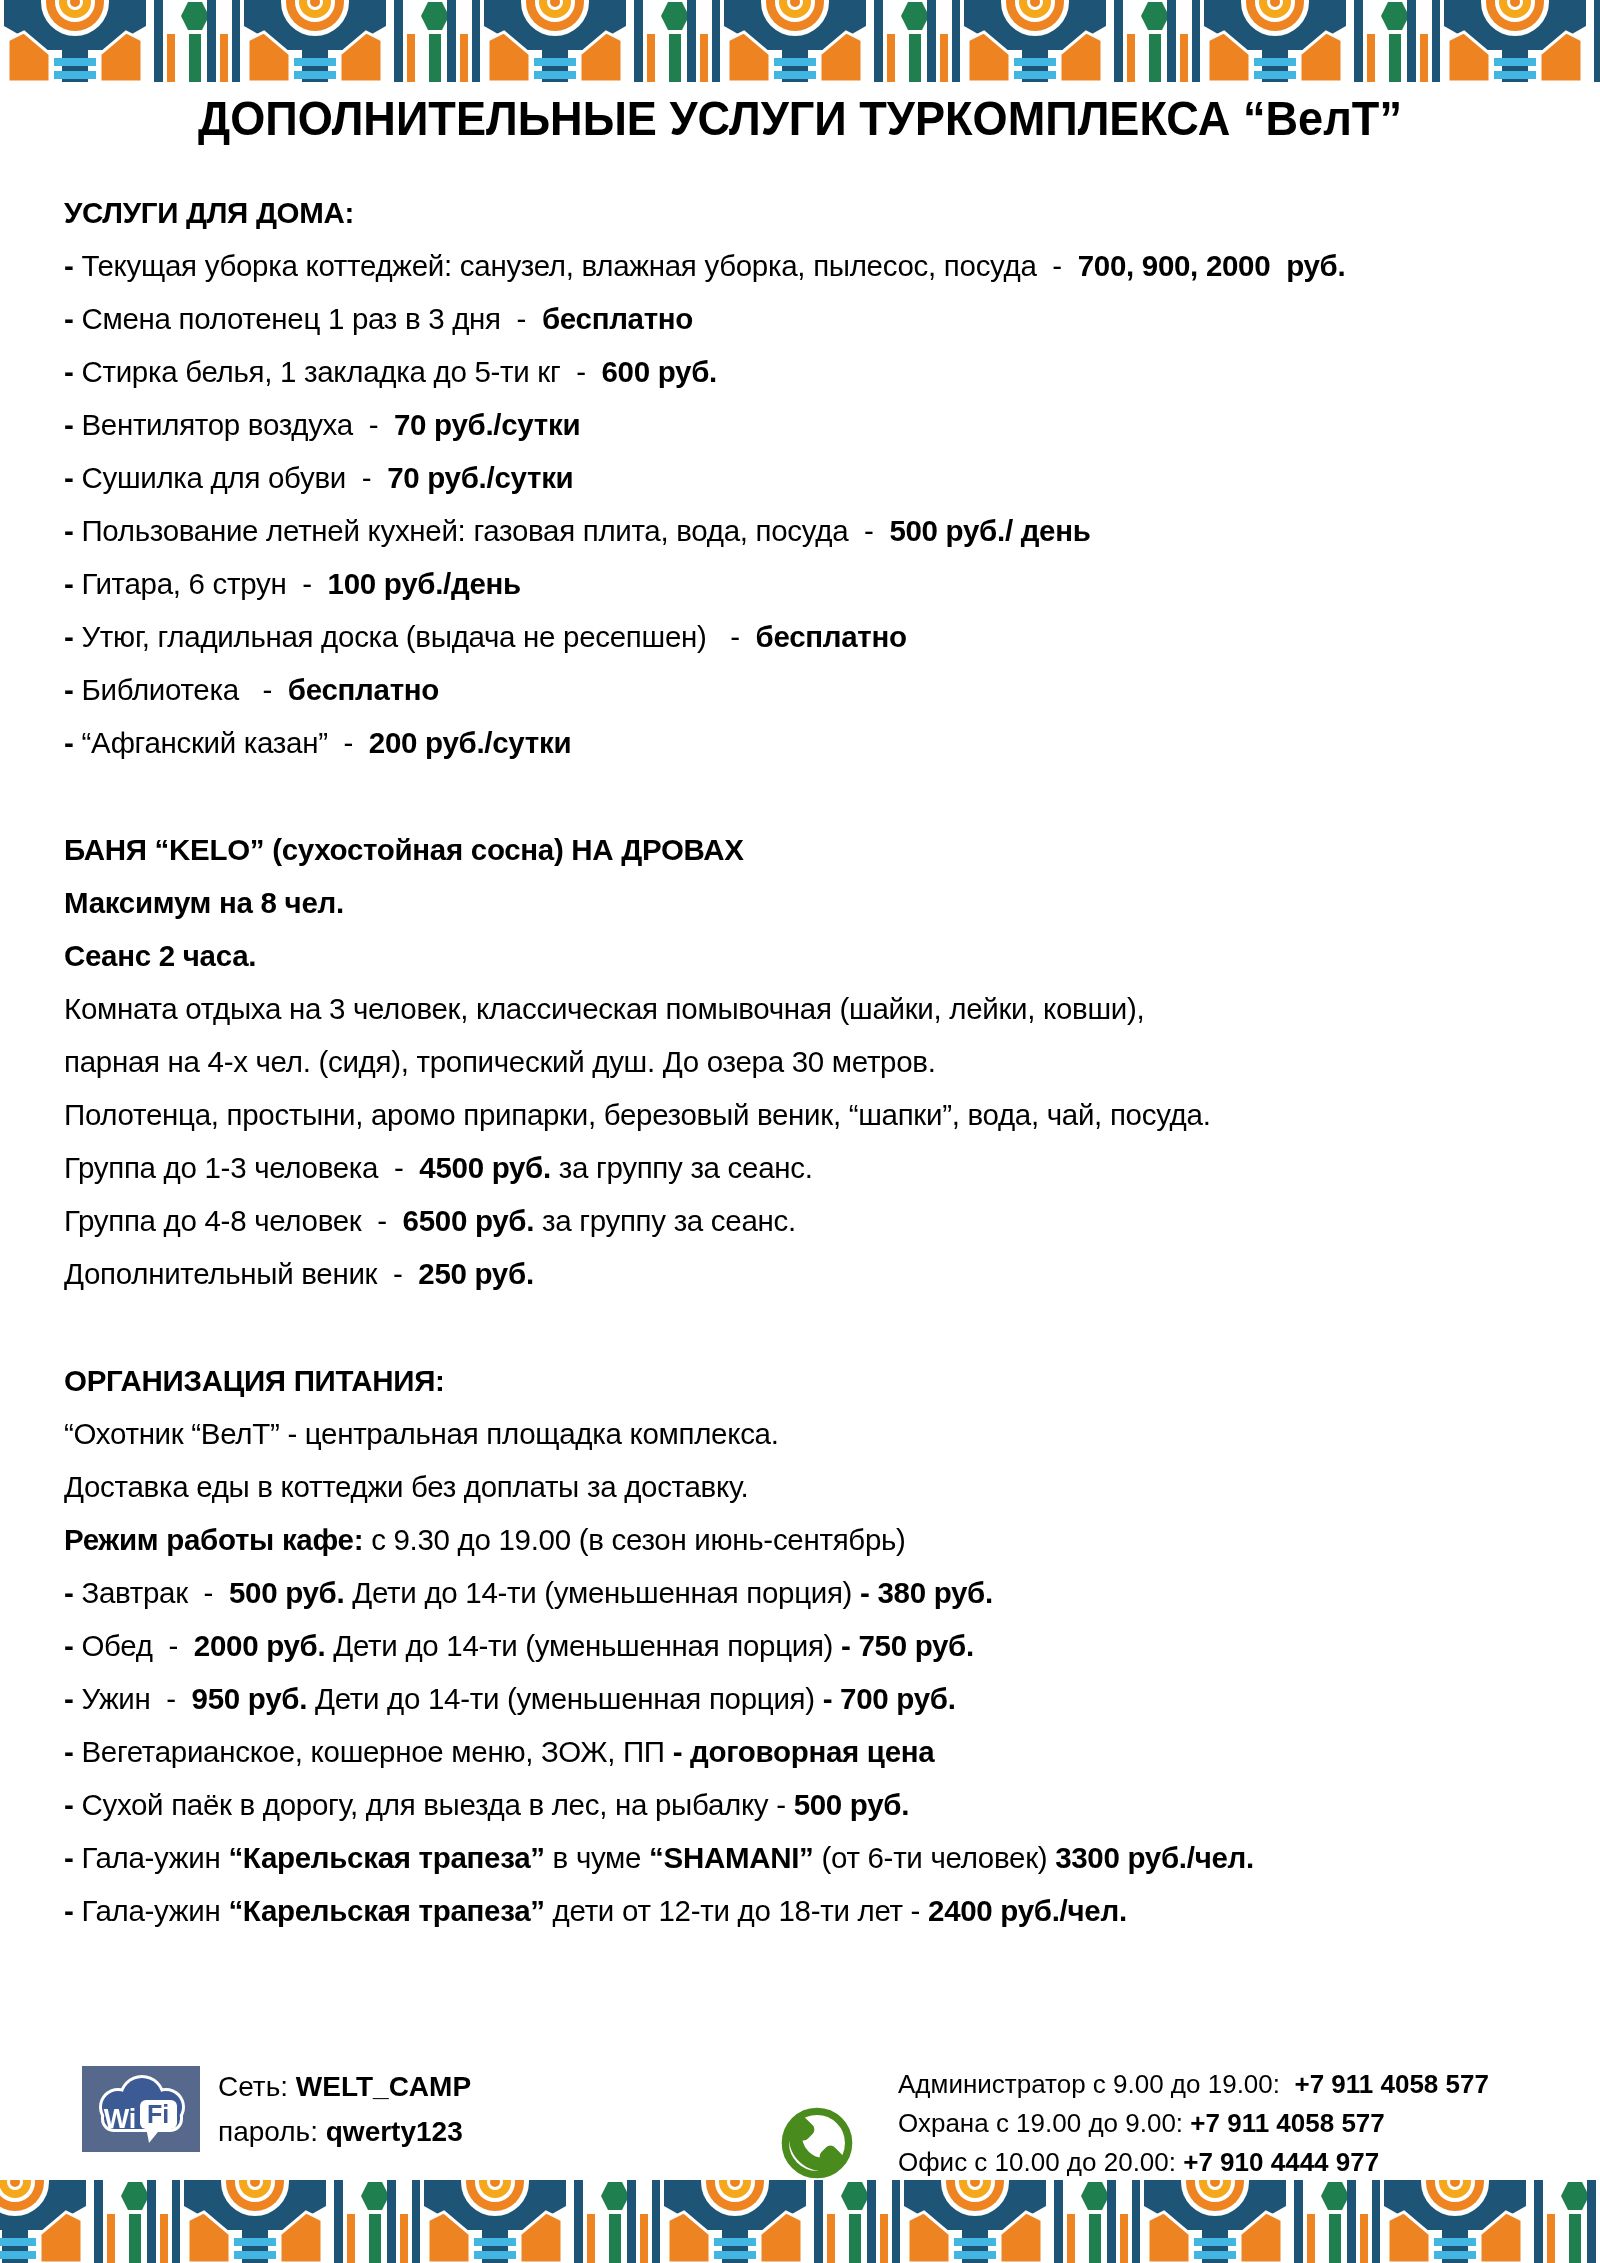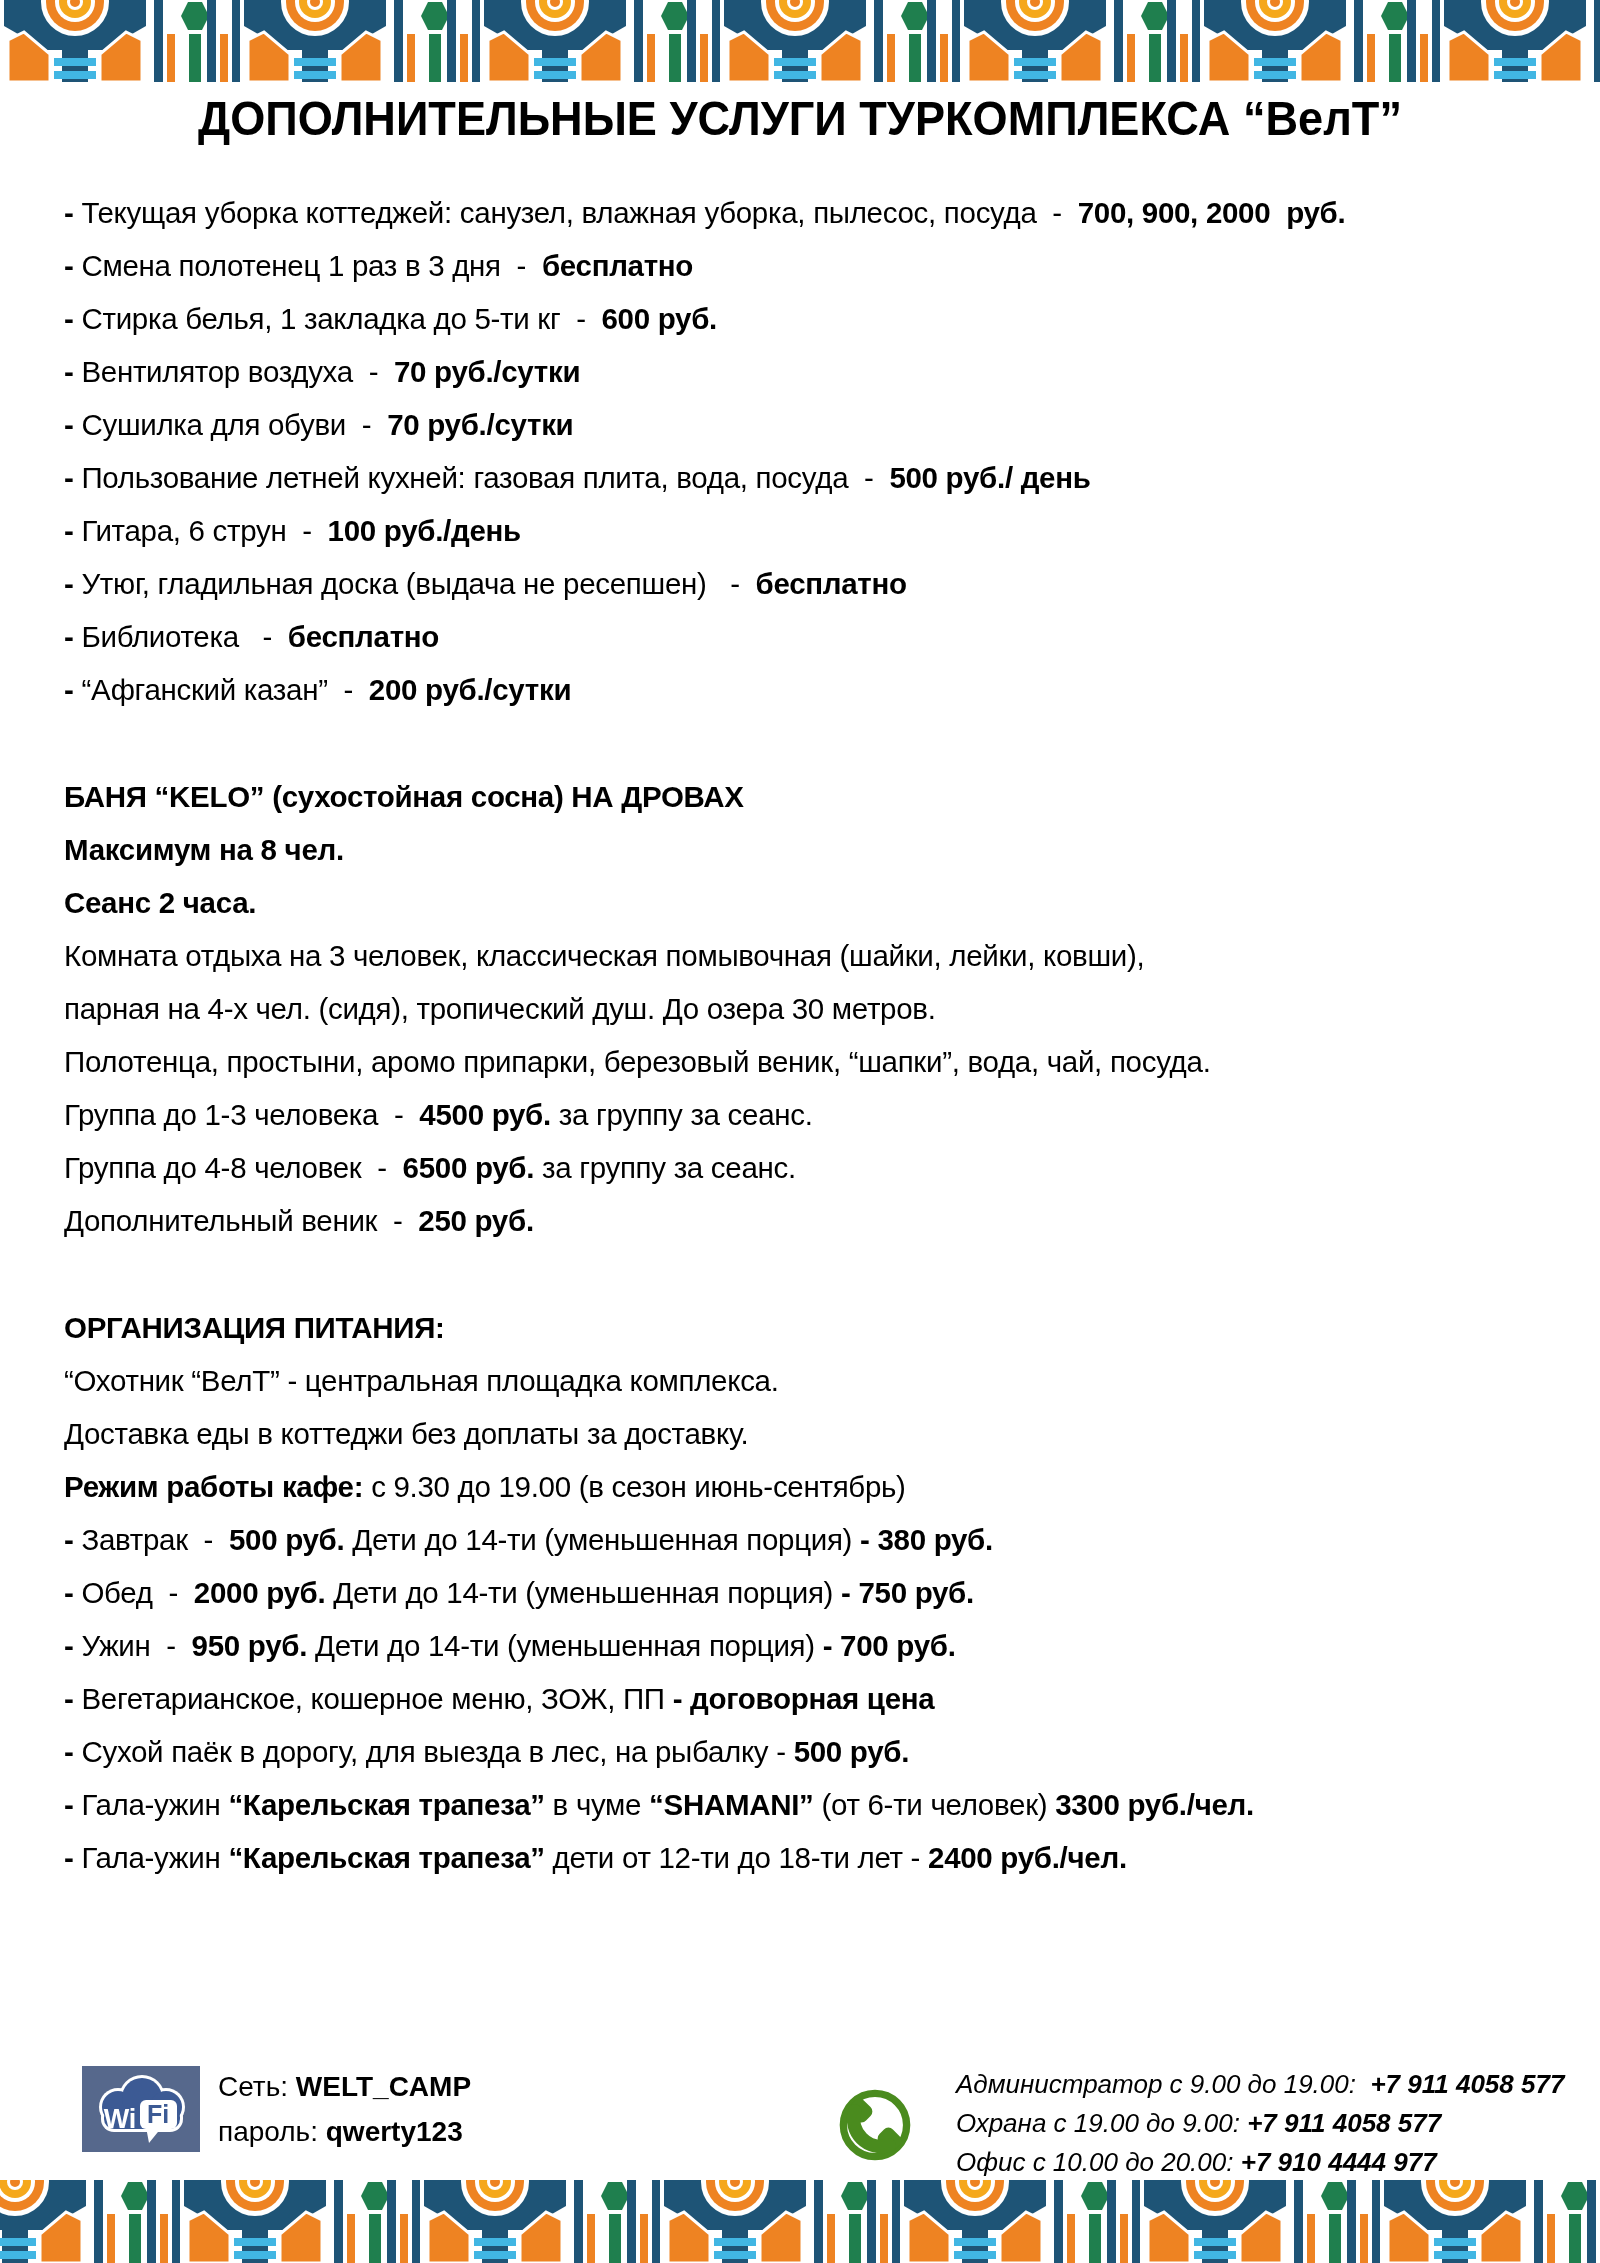--- a/index.html
+++ b/index.html
@@ -19,21 +19,21 @@
     position:absolute;top:186px;left:64px;right:50px;
     font-size:29.5px;line-height:53px;letter-spacing:-0.3px;
   }
   .section{margin:0;}
   .section + .section{margin-top:54px;}
   .line{white-space:nowrap;}
   .run.bold{font-weight:bold;}
   .footer{position:absolute;top:2050px;left:0;width:1600px;height:130px;}
   .wifi-block{position:absolute;left:82px;top:14px;display:flex;align-items:center;}
   .wifi-text{margin-left:18px;font-size:28px;line-height:45px;}
-  .phone-block{position:absolute;left:836px;top:18px;display:flex;align-items:center;font-style:italic;}
+  .phone-block{position:absolute;left:778px;top:18px;display:flex;align-items:flex-end;}
   .phone-text{margin-left:42px;font-size:26px;line-height:39px;margin-top:-3px;}
   .b{font-weight:bold;}
 </style>
 </head>
 <body style="background: rgb(255, 255, 255); color: rgb(0, 0, 0);">
 
 <svg class="border-strip border-top" viewBox="0 0 1600 82" preserveAspectRatio="none">
   <defs>
     <pattern id="ethnoT" width="240" height="82" patternUnits="userSpaceOnUse">
       <rect width="240" height="82" fill="#fff"></rect>
@@ -59,20 +59,21 @@
       <rect x="232" y="0" width="8" height="82" fill="var(--c-db)"></rect>
     </pattern>
   </defs>
   <rect width="1600" height="82" fill="url(#ethnoT)"></rect>
 </svg>
 
 <div class="page-title">ДОПОЛНИТЕЛЬНЫЕ УСЛУГИ ТУРКОМПЛЕКСА “ВелТ”</div>
 
 <div class="content" id="sections">
     <div class="section">
+      <div class="line"><span class="run bold">УСЛУГИ ДЛЯ ДОМА:</span></div>
       <div class="line"><span class="run bold">- </span><span class="run">Текущая уборка коттеджей: санузел, влажная уборка, пылесос, посуда &nbsp;- &nbsp;</span><span class="run bold">700, 900, 2000 &nbsp;руб.</span></div>
       <div class="line"><span class="run bold">- </span><span class="run">Смена полотенец 1 раз в 3 дня &nbsp;- &nbsp;</span><span class="run bold">бесплатно</span></div>
       <div class="line"><span class="run bold">- </span><span class="run">Стирка белья, 1 закладка до 5-ти кг &nbsp;- &nbsp;</span><span class="run bold">600 руб.</span></div>
       <div class="line"><span class="run bold">- </span><span class="run">Вентилятор воздуха &nbsp;- &nbsp;</span><span class="run bold">70 руб./сутки</span></div>
       <div class="line"><span class="run bold">- </span><span class="run">Сушилка для обуви &nbsp;- &nbsp;</span><span class="run bold">70 руб./сутки</span></div>
       <div class="line"><span class="run bold">- </span><span class="run">Пользование летней кухней: газовая плита, вода, посуда &nbsp;- &nbsp;</span><span class="run bold">500 руб./ день</span></div>
       <div class="line"><span class="run bold">- </span><span class="run">Гитара, 6 струн &nbsp;- &nbsp;</span><span class="run bold">100 руб./день</span></div>
       <div class="line"><span class="run bold">- </span><span class="run">Утюг, гладильная доска (выдача не ресепшен) &nbsp; - &nbsp;</span><span class="run bold">бесплатно</span></div>
       <div class="line"><span class="run bold">- </span><span class="run">Библиотека &nbsp; - &nbsp;</span><span class="run bold">бесплатно</span></div>
       <div class="line"><span class="run bold">- </span><span class="run">“Афганский казан” &nbsp;- &nbsp;</span><span class="run bold">200 руб./сутки</span></div>

